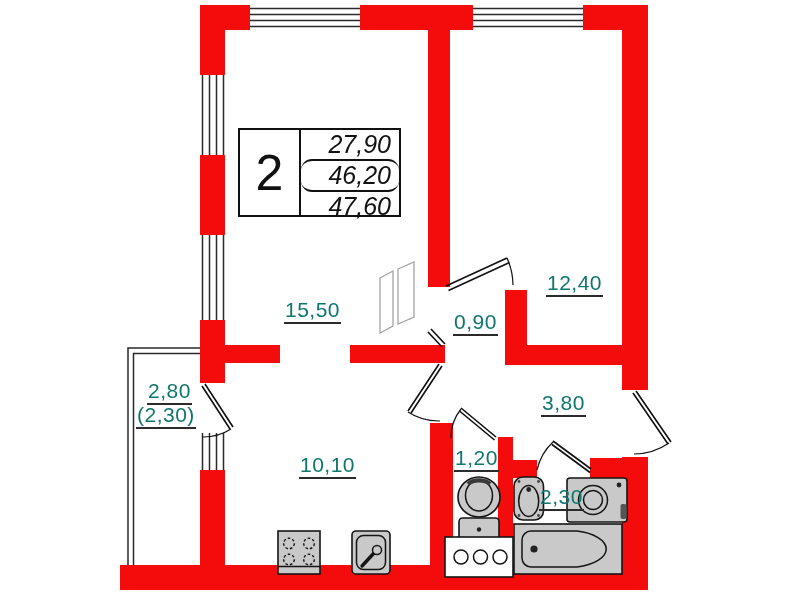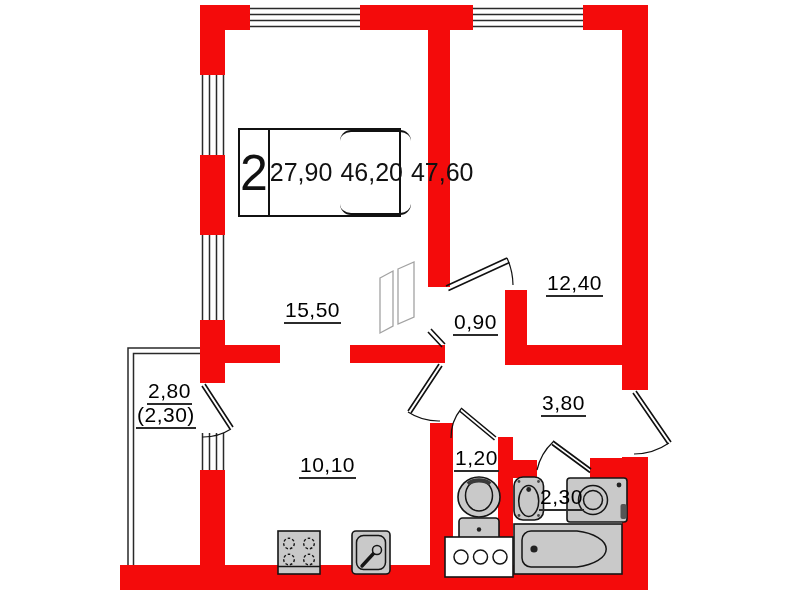--- a/index.html
+++ b/index.html
@@ -12,27 +12,27 @@
   .leaf{fill:none;stroke:#111;stroke-width:1.6;}
   .arc{fill:none;stroke:#111;stroke-width:1.2;}
   .fold{fill:#fff;stroke:#a3a3a3;stroke-width:1.3;}
   .fx{fill:var(--fixture_fill,#c9c9c9);stroke:#151515;stroke-width:1.6;}
   .fxw{fill:#fff;stroke:#151515;stroke-width:1.6;}
   .fxo{fill:none;stroke:#151515;stroke-width:1.5;}
   .fxo2{fill:var(--fixture_fill,#c9c9c9);stroke:#151515;stroke-width:1.5;}
   .burner{fill:none;stroke:#151515;stroke-width:1.4;stroke-dasharray:2.6 2;}
   .faucet{stroke:#151515;stroke-width:3.4;stroke-linecap:round;}
   .crescent{fill:none;stroke:#3a3a3a;stroke-width:4.2;}
-  .lbl{position:absolute;font-size:21px;color:#000000;line-height:1.05;
+  .lbl{position:absolute;font-size:21px;color:#0f766e;line-height:1.05;
        border-bottom:2px solid #2b2b2b;padding:0 1px 1px;letter-spacing:.5px;white-space:nowrap;}
   .stamp{position:absolute;left:238px;top:128px;width:163px;height:89px;display:flex;
          border:2.5px solid #111;background:#fff;box-sizing:border-box;color:#111;}
   .stamp-left{width:61px;display:flex;align-items:center;justify-content:center;
               font-size:50px;border-right:2.5px solid #111;box-sizing:border-box;}
-  .stamp-right{flex:1;display:flex;flex-direction:row;}
+  .stamp-right{flex:1;display:flex;flex-direction:column;font-style:italic;}
   .stamp-row{flex:1;display:flex;align-items:center;justify-content:flex-end;
              padding-right:8px;font-size:25px;box-sizing:border-box;}
   .stamp-row.mid{border-top:2px solid #111;border-bottom:2px solid #111;border-radius:11px;}
 </style>
 </head>
 <body>
 
 <svg id="plan-svg" width="800" height="600" viewBox="0 0 800 600">
 
   <g>

